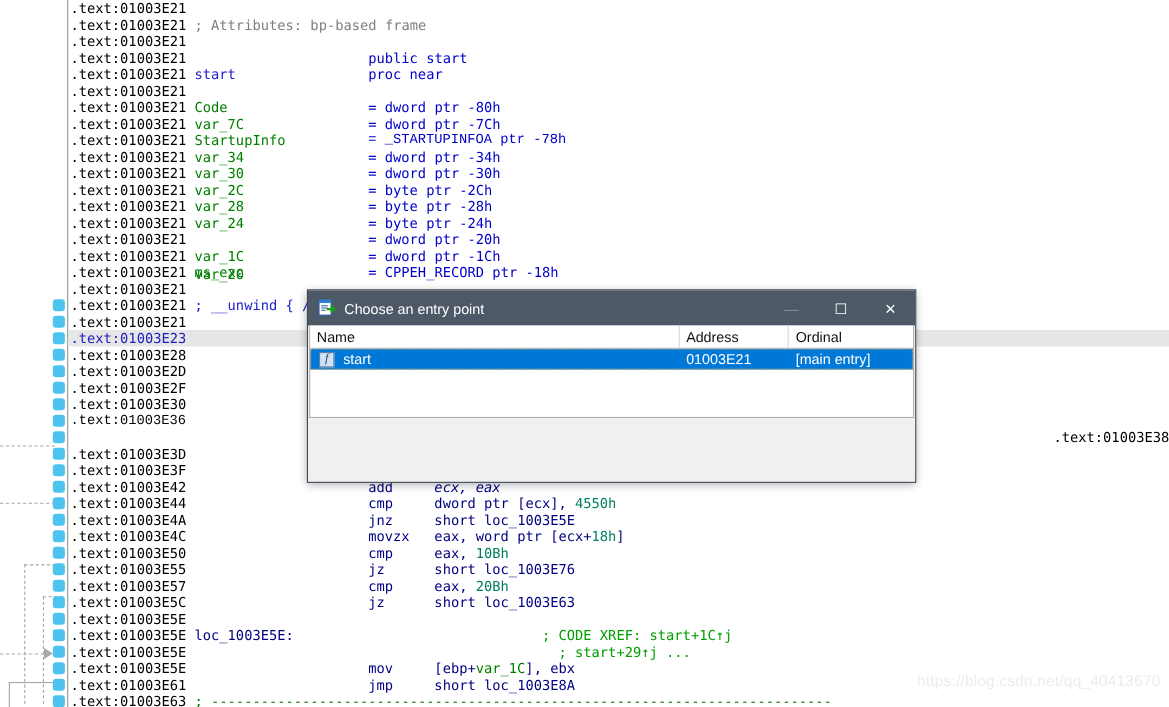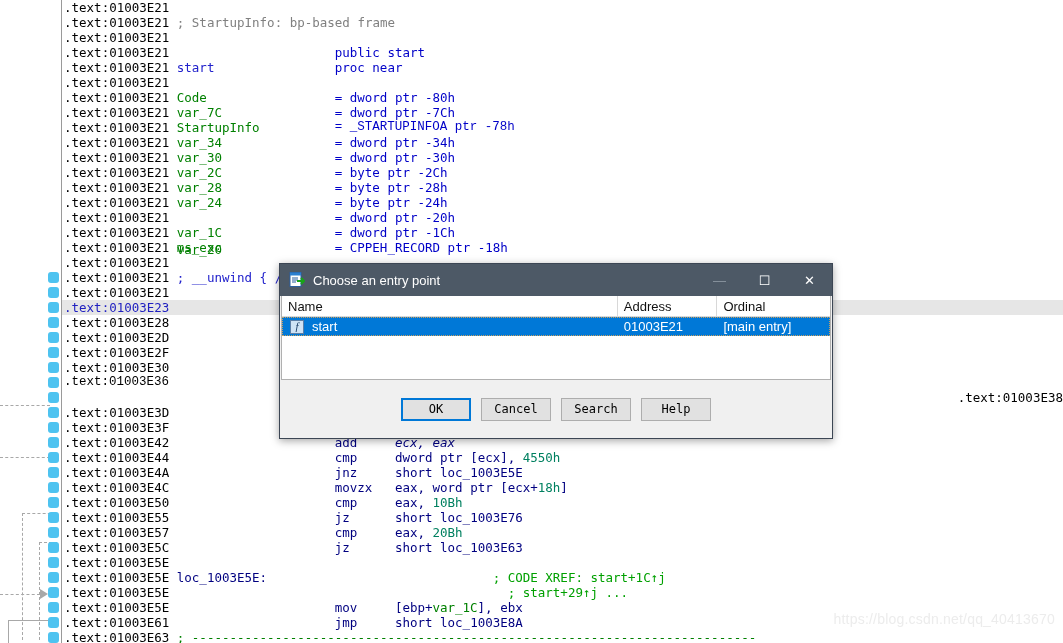--- a/index.html
+++ b/index.html
@@ -301,21 +301,21 @@
         <div class="bp-dot" style="top: 587px; background: rgb(78, 195, 240);"></div>
         <div class="bp-dot" style="top: 602px; background: rgb(78, 195, 240);"></div>
         <div class="bp-dot" style="top: 617px; background: rgb(78, 195, 240);"></div>
         <div class="bp-dot" style="top: 632px; background: rgb(78, 195, 240);"></div>
       </div>
   </div>
   <div id="gutter-sep"></div>
 
   <div id="code">
       <div class="code-line" style="top: 0px;"><span class="seg-addr">.text:01003E21</span></div>
-      <div class="code-line" style="top: 0px;"><span class="seg-addr">.text:01003E21</span><span class="seg-gray" style="position: absolute; left: 114.8px; top: 0px;">; StartupInfo: bp-based frame</span></div>
+      <div class="code-line" style="top: 0px;"><span class="seg-addr">.text:01003E21</span><span class="seg-gray" style="position: absolute; left: 114.8px; top: 0px;">; Attributes: bp-based frame</span></div>
       <div class="code-line" style="top: 0px;"><span class="seg-addr">.text:01003E21</span></div>
       <div class="code-line" style="top: 0px;"><span class="seg-addr">.text:01003E21</span><span class="seg-kw" style="position: absolute; left: 272.72px; top: 0px;">public start</span></div>
       <div class="code-line" style="top: 0px;"><span class="seg-addr">.text:01003E21</span><span class="seg-blue" style="position: absolute; left: 114.8px; top: 0px;">start</span><span class="seg-kw" style="position: absolute; left: 272.72px; top: 0px;">proc near</span></div>
       <div class="code-line" style="top: 0px;"><span class="seg-addr">.text:01003E21</span></div>
       <div class="code-line" style="top: 0px;"><span class="seg-addr">.text:01003E21</span><span class="seg-name" style="position: absolute; left: 114.8px; top: 0px;">Code</span><span class="seg-kw" style="position: absolute; left: 272.72px; top: 0px;">= dword ptr -80h</span></div>
       <div class="code-line" style="top: 0px;"><span class="seg-addr">.text:01003E21</span><span class="seg-name" style="position: absolute; left: 114.8px; top: 0px;">var_7C</span><span class="seg-kw" style="position: absolute; left: 272.72px; top: 0px;">= dword ptr -7Ch</span></div>
       <div class="code-line" style="top: 0px;"><span class="seg-addr">.text:01003E21</span><span class="seg-name" style="position: absolute; left: 114.8px; top: 0px;">StartupInfo</span><span class="seg-kw" style="position: absolute; left: 272.72px; top: 0px; font-family: Liberation Mono, monospace;">= _STARTUPINFOA ptr -78h</span></div>
       <div class="code-line" style="top: 0px;"><span class="seg-addr">.text:01003E21</span><span class="seg-name" style="position: absolute; left: 114.8px; top: 0px;">var_34</span><span class="seg-kw" style="position: absolute; left: 272.72px; top: 0px;">= dword ptr -34h</span></div>
       <div class="code-line" style="top: 0px;"><span class="seg-addr">.text:01003E21</span><span class="seg-name" style="position: absolute; left: 114.8px; top: 0px;">var_30</span><span class="seg-kw" style="position: absolute; left: 272.72px; top: 0px;">= dword ptr -30h</span></div>
       <div class="code-line" style="top: 0px;"><span class="seg-addr">.text:01003E21</span><span class="seg-name" style="position: absolute; left: 114.8px; top: 0px;">var_2C</span><span class="seg-kw" style="position: absolute; left: 272.72px; top: 0px;">= byte ptr -2Ch</span></div>
@@ -381,22 +381,16 @@
         <div class="cell cell-name">
           <span id="fn-icon">f</span>
           <span>start</span>
         </div>
         <div class="cell cell-addr">01003E21</div>
         <div class="cell cell-ord">[main entry]</div>
       </div>
     </div>
 
 
-    <div id="btn-row">
-      <button class="dlg-btn default">OK</button>
-      <button class="dlg-btn">Cancel</button>
-      <button class="dlg-btn">Search</button>
-      <button class="dlg-btn">Help</button>
-    </div>
   </div>
 
   <div id="watermark">https://blog.csdn.net/qq_40413670</div>
 </div>
 
 </body></html>

